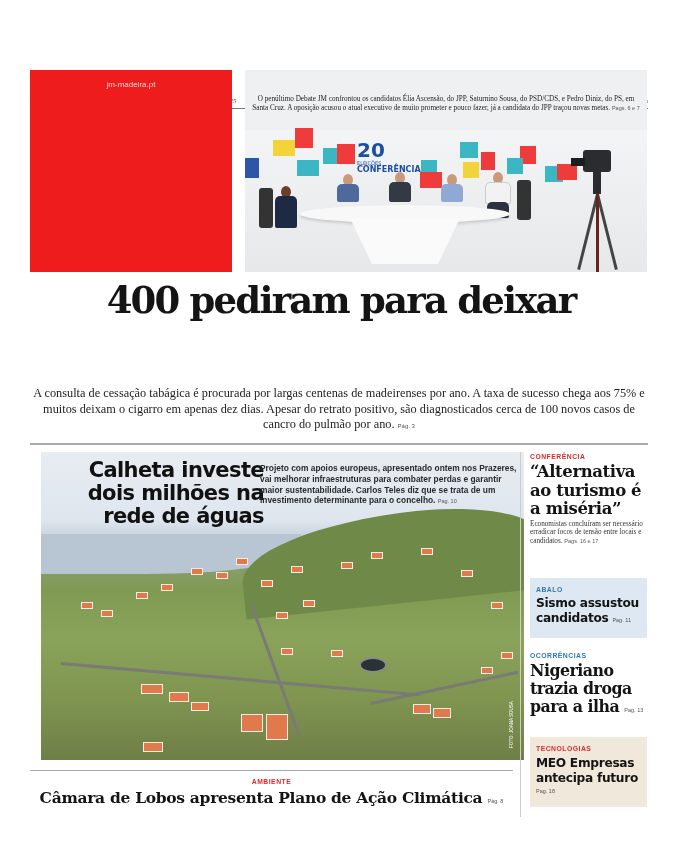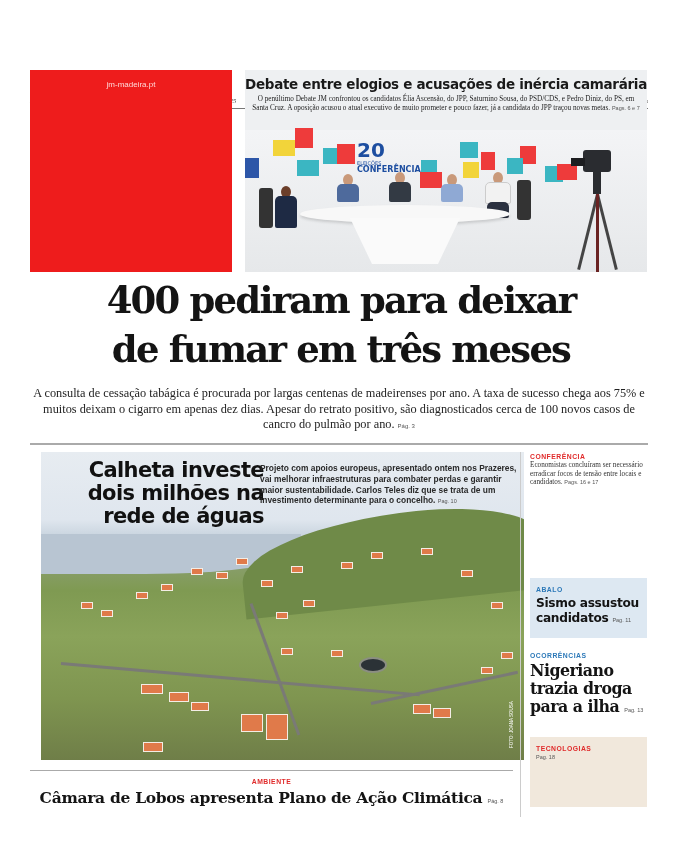--- a/index.html
+++ b/index.html
@@ -164,30 +164,28 @@
     <div class="desk-base"></div>
     <div class="tripod">
       <div style="position:absolute;left:18px;top:0;width:28px;height:22px;background:#2a2c30;border-radius:3px;"></div>
       <div style="position:absolute;left:6px;top:8px;width:14px;height:8px;background:#1c1d20;"></div>
       <div style="position:absolute;left:28px;top:22px;width:8px;height:22px;background:#2a2c30;"></div>
       <div style="position:absolute;left:31px;top:44px;width:3px;height:78px;background:#444;transform:rotate(14deg);transform-origin:top;"></div>
       <div style="position:absolute;left:31px;top:44px;width:3px;height:78px;background:#444;transform:rotate(-14deg);transform-origin:top;"></div>
       <div style="position:absolute;left:31px;top:44px;width:3px;height:78px;background:#6a2323;"></div>
     </div>
   </div>
-  <h2>Debate entre elogios e acusações de inércia camarária</h2>
   <p class="dek">
     <span>O penúltimo Debate JM confrontou os candidatos Élia Ascensão, do JPP, Saturnino Sousa, do PSD/CDS, e Pedro Diniz, do PS, em Santa Cruz. A oposição acusou o atual executivo de muito prometer e pouco fazer, já a candidata do JPP traçou novas metas.</span>
     <span class="pg">Pags. 6 e 7</span>
   </p>
 </article>
 
 <h1 class="headline">
   <span>400 pediram para deixar</span><br>
-  <span>de fumar em três meses</span>
 </h1>
 <p class="lead">
   <span>A consulta de cessação tabágica é procurada por largas centenas de madeirenses por ano. A taxa de sucesso chega aos 75% e muitos deixam o cigarro em apenas dez dias. Apesar do retrato positivo, são diagnosticados cerca de 100 novos casos de cancro do pulmão por ano.</span>
   <span class="pg">Pág. 3</span>
 </p>
 <div class="rule-mid"></div>
 
 <article class="calheta">
   <div class="sea"></div>
   <div class="ridge"></div>
@@ -229,20 +227,21 @@
     <span>Projeto com apoios europeus, apresentado ontem nos Prazeres, vai melhorar infraestruturas para combater perdas e garantir maior sustentabilidade. Carlos Teles diz que se trata de um investimento determinante para o concelho.</span>
     <span class="pg">Pag. 10</span>
   </p>
   <div class="photo-credit">FOTO: JOANA SOUSA</div>
 </article>
 
 <div class="vrule"></div>
 
 <aside class="side s1">
   <div class="kicker k-red">CONFERÊNCIA</div>
+  <div class="title">“Alternativa ao turismo é a miséria”</div>
   <div class="body">
     <span>Economistas concluíram ser necessário erradicar focos de tensão entre locais e candidatos.</span>
     <span class="pg">Pags. 16 e 17</span>
   </div>
 </aside>
 
 <aside class="side s2">
   <div class="kicker k-blue">ABALO</div>
   <div class="title">
     <span>Sismo assustou candidatos</span>
@@ -253,20 +252,21 @@
 <aside class="side s3">
   <div class="kicker k-blue">OCORRÊNCIAS</div>
   <div class="title">
     <span>Nigeriano trazia droga para a ilha</span>
     <span class="pg">Pag. 13</span>
   </div>
 </aside>
 
 <aside class="side s4">
   <div class="kicker k-red">TECNOLOGIAS</div>
+  <div class="title">MEO Empresas antecipa futuro</div>
   <span class="pg">Pag. 18</span>
 </aside>
 
 <div class="rule-bottom"></div>
 <article class="bottom">
   <span class="kicker k-red">AMBIENTE</span>
   <div class="title">
     <span>Câmara de Lobos apresenta Plano de Ação Climática</span>
     <span class="pg">Pág. 8</span>
   </div>

